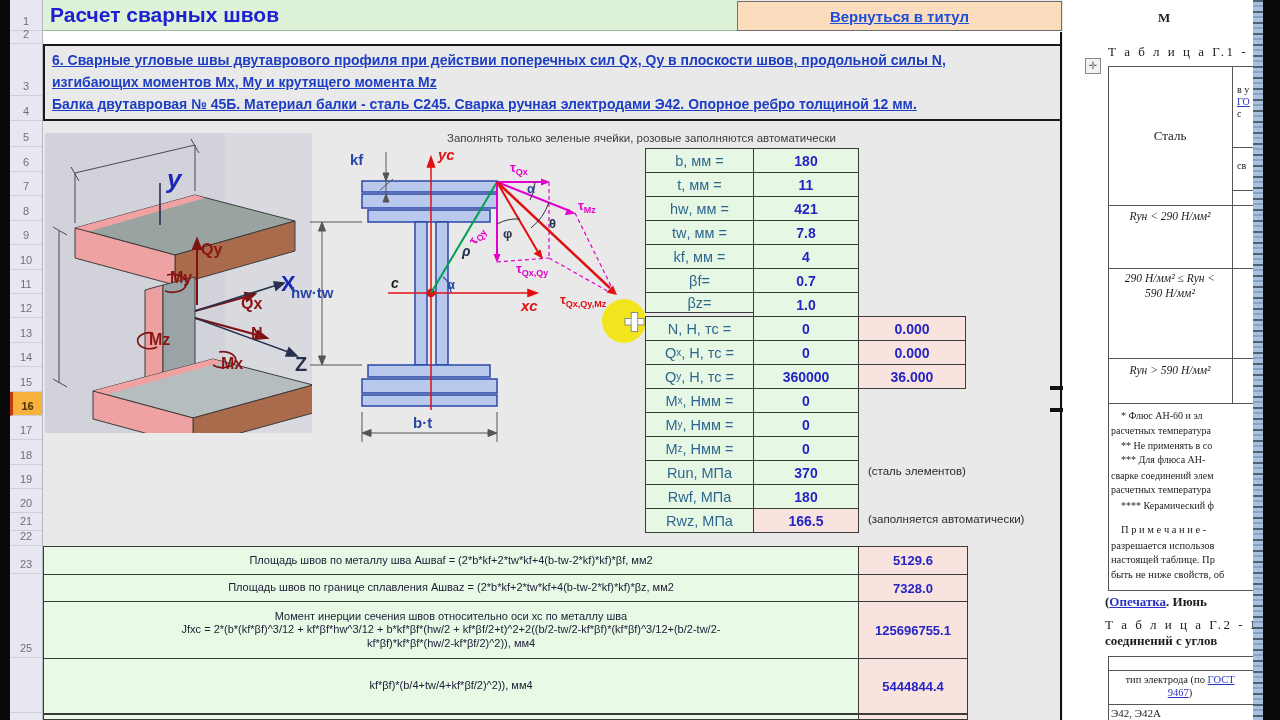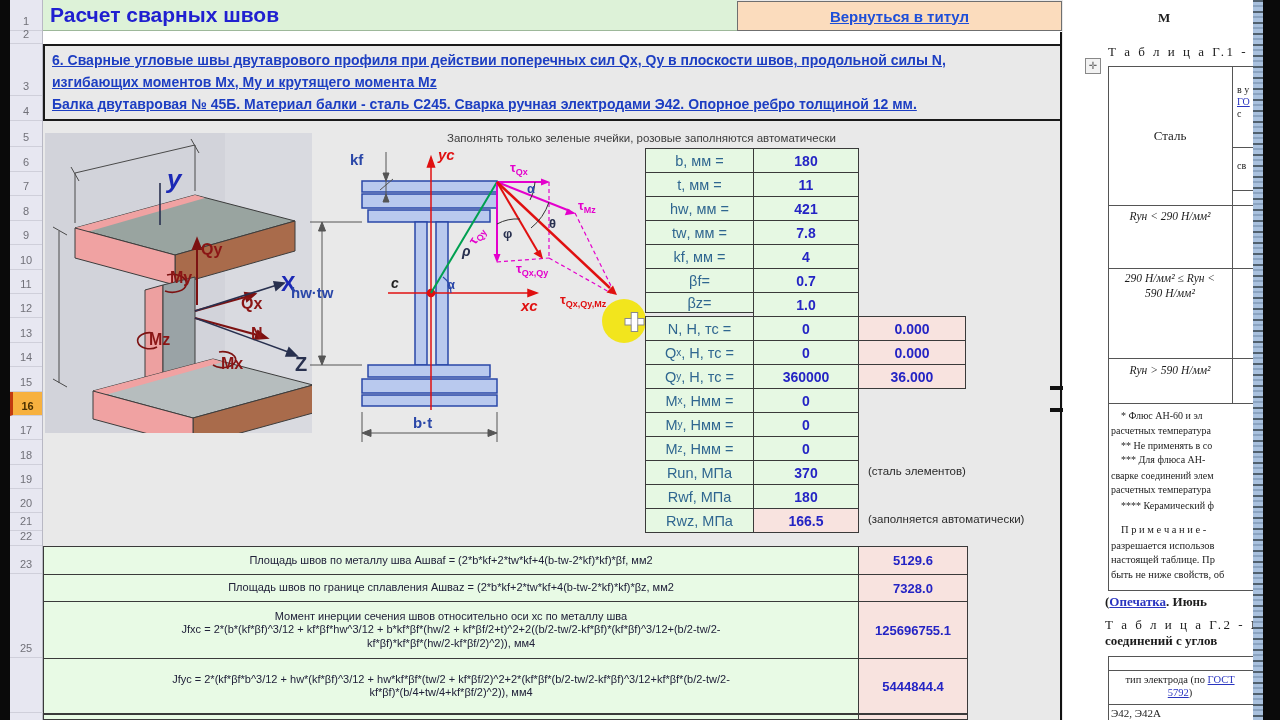--- a/index.html
+++ b/index.html
@@ -364,21 +364,20 @@
         <div>Площадь швов по границе сплавления Ашваz = (2*b*kf+2*tw*kf+4(b-tw-2*kf)*kf)*βz, мм2</div>
       </div>
       <div class="abs frmv" style="left: 858px; top: 574px; width: 110px; height: 28px;">7328.0</div>
       <div class="abs frm" style="left: 43px; top: 601px; width: 816px; height: 58px;">
         <div>Момент инерции сечения швов относительно оси хс по металлу шва</div>
         <div>Jfxc = 2*(b*(kf*βf)^3/12 + kf*βf*hw^3/12 + b*kf*βf*(hw/2 + kf*βf/2+t)^2+2((b/2-tw/2-kf*βf)*(kf*βf)^3/12+(b/2-tw/2-</div>
         <div>kf*βf)*kf*βf*(hw/2-kf*βf/2)^2)), мм4</div>
       </div>
       <div class="abs frmv" style="left: 858px; top: 601px; width: 110px; height: 58px;">125696755.1</div>
       <div class="abs frm" style="left: 43px; top: 658px; width: 816px; height: 56px;">
-        <div>Jfyc = 2*(kf*βf*b^3/12 + hw*(kf*βf)^3/12 + hw*kf*βf*(tw/2 + kf*βf/2)^2+2*(kf*βf*(b/2-tw/2-kf*βf)^3/12+kf*βf*(b/2-tw/2-</div>
         <div>kf*βf)*(b/4+tw/4+kf*βf/2)^2)), мм4</div>
       </div>
       <div class="abs frmv" style="left: 858px; top: 658px; width: 110px; height: 56px;">5444844.4</div>
       <div class="abs frm" style="left: 43px; top: 714px; width: 816px; height: 6px;"></div>
       <div class="abs frmv" style="left: 858px; top: 714px; width: 110px; height: 6px;"></div>
     </div>
 
   <div id="vline" class="abs"></div>
   <div class="abs tick" style="top:386px;"></div>
   <div class="abs tick" style="top:408px;"></div>
@@ -423,19 +422,19 @@
         <div class="fnote" style="left: 48px; top: 569px; font-size: 10.5px;">быть не ниже свойств, об</div>
       </div>
     <div class="rp" style="left:42px;top:594px;font-size:13px;font-weight:bold;"><span>(</span><span class="rlink">Опечатка</span><span>. Июнь</span></div>
     <div class="rp" style="left:42px;top:617px;font-size:13px;"><span class="spaced">Т а б л и ц а   Г.2 - </span><b>Н</b></div>
     <div class="rp" style="left:42px;top:633px;font-size:13px;font-weight:bold;">соединений с углов</div>
     <div class="rline" style="left:45px;top:656px;width:145px;height:1px;"></div>
     <div class="rline" style="left:45px;top:670px;width:145px;height:1px;"></div>
     <div class="rline" style="left:45px;top:656px;width:1px;height:64px;"></div>
     <div class="rline" style="left:45px;top:704px;width:145px;height:1px;"></div>
     <div class="rp" style="left:48px;top:674px;width:138px;text-align:center;font-size:10.5px;"><span>тип электрода (по </span><span class="rlink">ГОСТ</span></div>
-    <div class="rp" style="left:48px;top:687px;width:138px;text-align:center;font-size:10.5px;"><span class="rlink">5792</span><span>)</span></div>
+    <div class="rp" style="left:48px;top:687px;width:138px;text-align:center;font-size:10.5px;"><span class="rlink">9467</span><span>)</span></div>
     <div class="rp" style="left:48px;top:707px;width:138px;font-size:11px;">Э42, Э42А</div>
   </div>
 
   <div id="scrollstrip" class="abs"></div>
   <div id="right-black" class="abs"></div>
 </div>
 
 </body></html>

